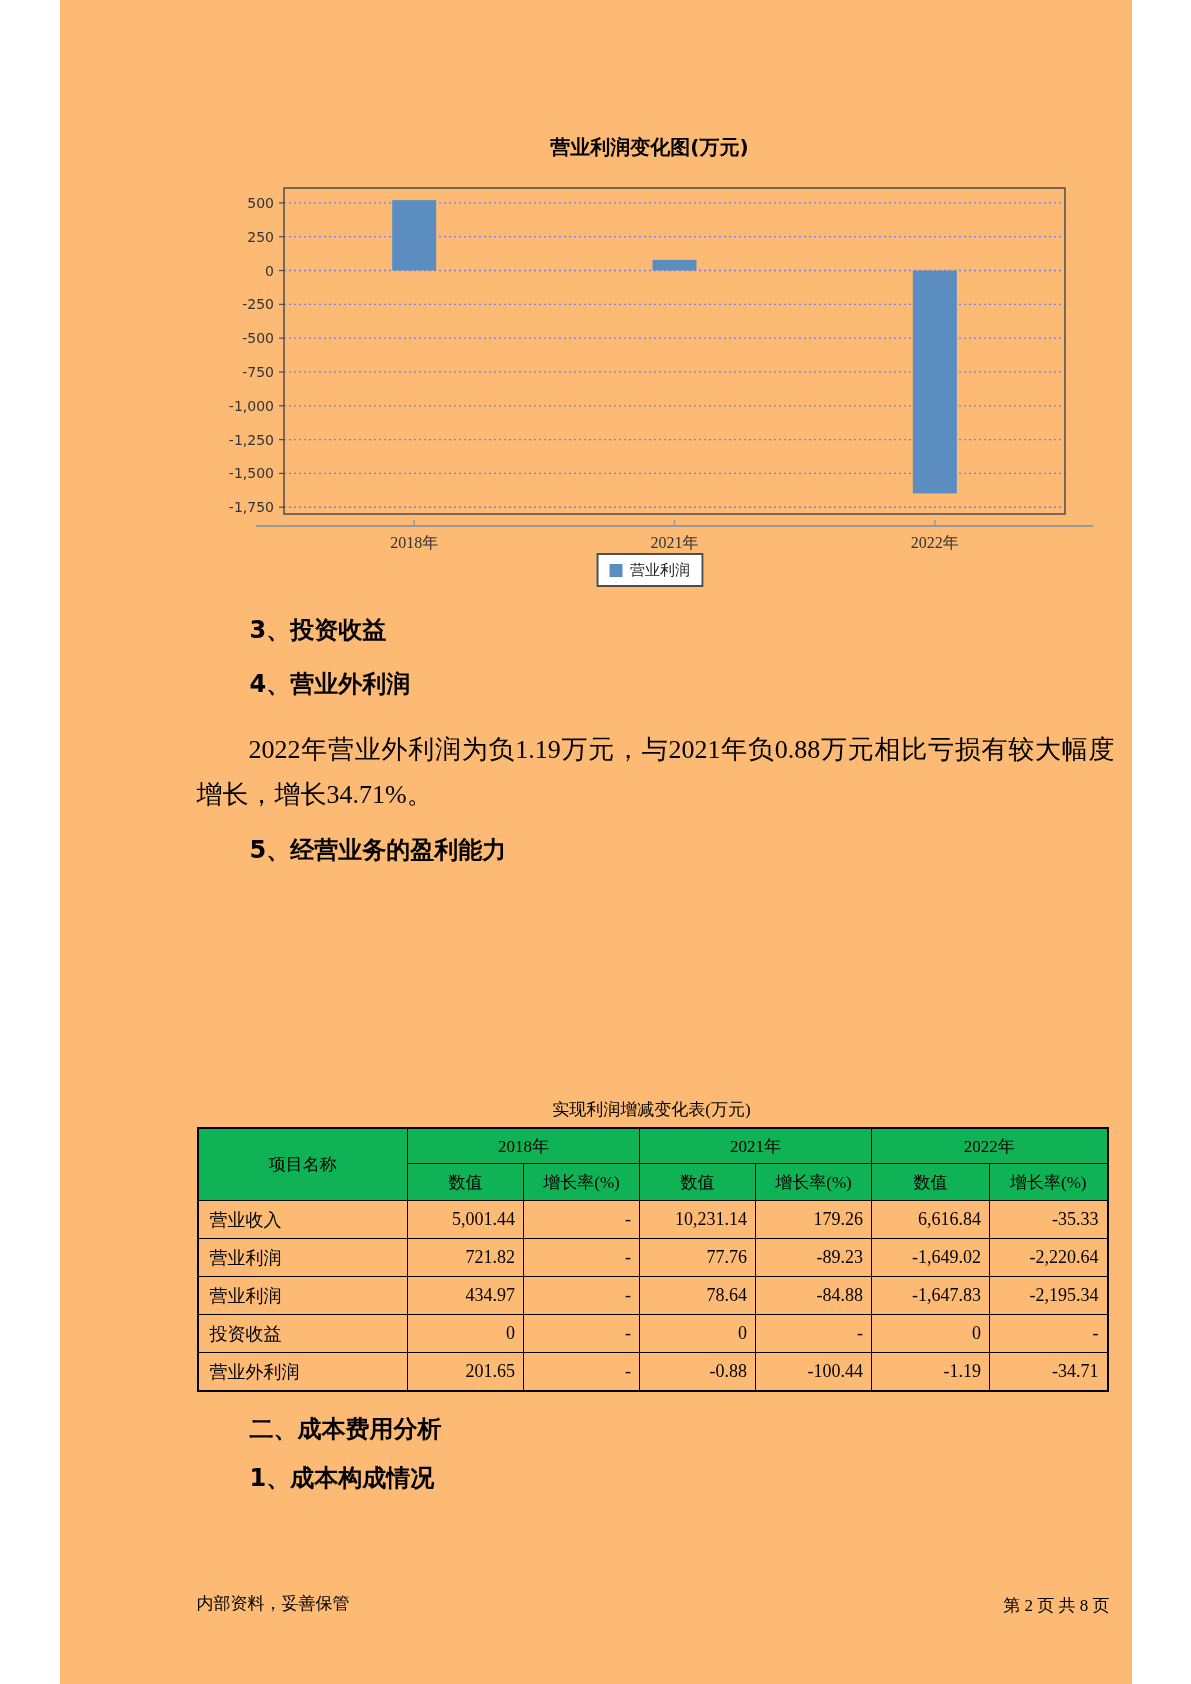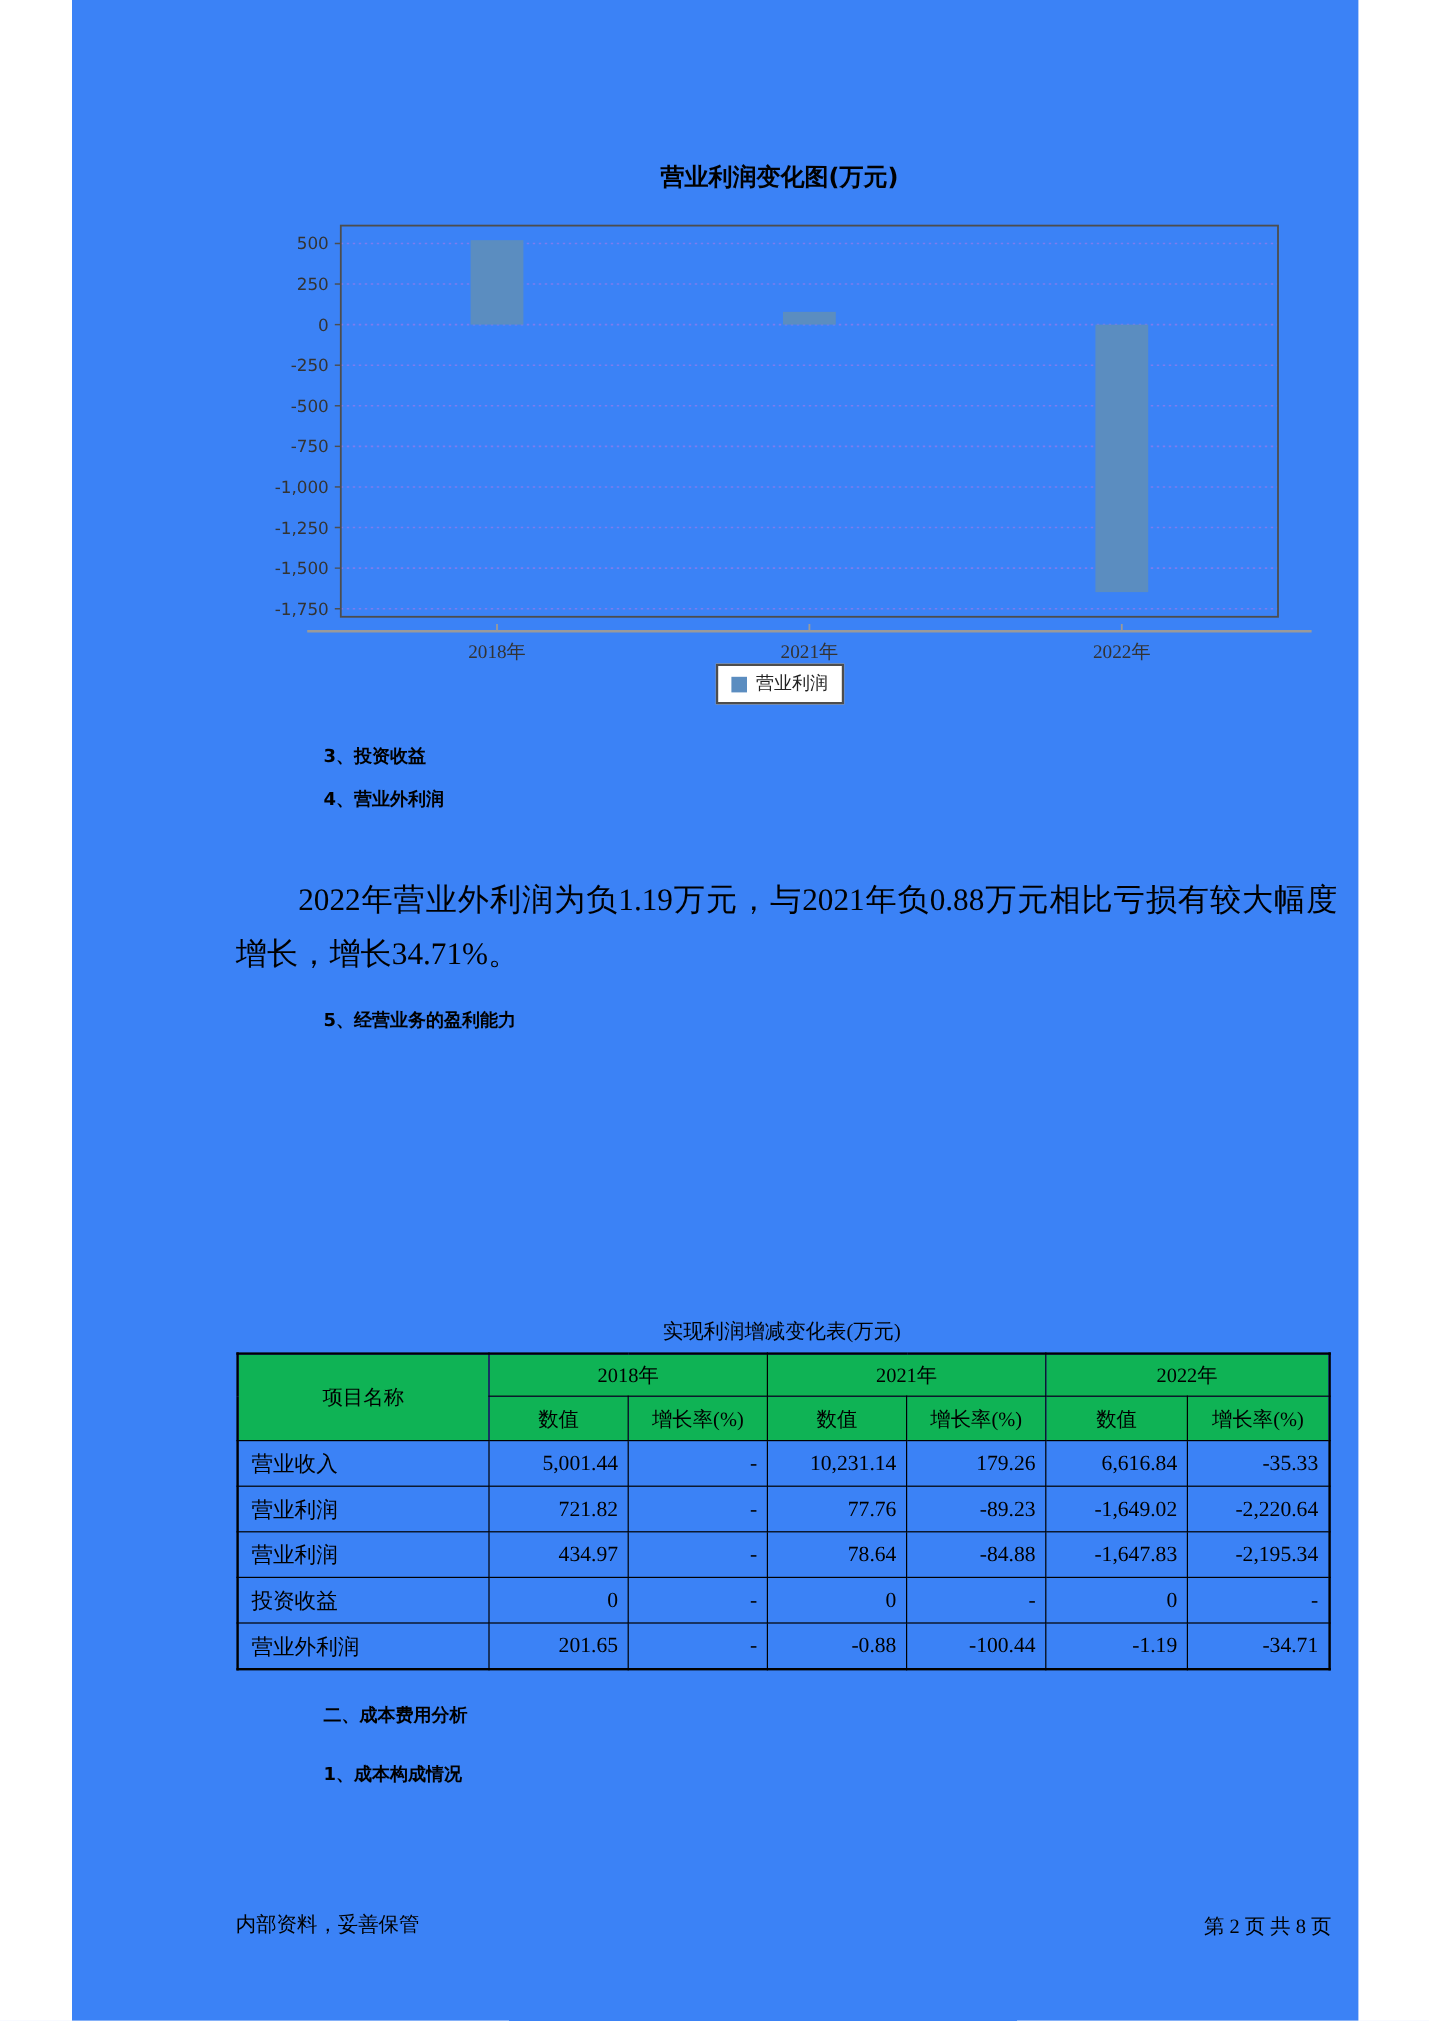--- a/index.html
+++ b/index.html
@@ -1,18 +1,18 @@
 <!DOCTYPE html>
 <html><head>
 <meta charset="utf-8">
 <style>
   html,body { margin:0; padding:0; background:#ffffff; }
   .page {
     position:relative; width:1072px; height:1684px; margin:0 auto;
-    background:#3b82f6; color:#000;
+    background:#fdba74; color:#000;
     font-family:"Liberation Serif","DejaVu Serif",serif;
     overflow:hidden;
     text-decoration:underline;
   }
   
   .chart-block { position:absolute; left:130px; top:118px; width:920px; height:480px; }
   .chart-title {
     margin-top:14px; height:30px; line-height:30px; text-align:center;
     font-family:"DejaVu Sans",sans-serif; font-weight:bold; font-size:20px; color:#000;
   }
@@ -20,21 +20,21 @@
   .chart-legend {
     position:absolute; top:435px; left:50%; transform:translateX(-50%);
     display:flex; align-items:center; gap:8px;
     border:2px solid #4d4d4d; background:#fff; padding:3px 11px; height:24px;
   }
   .legend-swatch { width:13px; height:13px; display:inline-block; }
   .legend-label { font-size:15px; line-height:15px; color:#222; }
   
   .hsec {
     position:absolute; left:190px; font-family:"DejaVu Sans",sans-serif;
-    font-weight:bold; font-size:15px; line-height:36px; color:#000;margin-left:20px;
+    font-weight:bold; font-size:24px; line-height:36px; color:#000;
   }
   .para {
     position:absolute; left:137px; width:918px; font-size:26px; line-height:45px;
     text-align:justify; text-indent:2em; color:#000;
     font-family:"Liberation Serif","DejaVu Serif",serif;
   }
   
   .table-title {
     position:absolute; left:137px; top:1098px; width:910px; text-align:center;
     font-size:17px; color:#000;
@@ -107,21 +107,21 @@
         <line x1="744.8333333333334" y1="358" x2="744.8333333333334" y2="364" stroke="#9a9a9a" stroke-width="1.5"></line>
         <text x="744.8333333333334" y="386" text-anchor="middle" font-size="16" fill="#333333" font-family="&quot;Liberation Serif&quot;, serif">2022年</text>
       </svg>
     <div class="chart-legend">
       <span class="legend-swatch" id="legend-swatch" style="background: rgb(91, 141, 192);"></span>
       <span class="legend-label">营业利润</span>
     </div>
   </div>
 
   <div class="hsec" style="top:612px;">3、投资收益</div>
-  <div class="hsec" style="top:648px;">4、营业外利润</div>
+  <div class="hsec" style="top:666px;">4、营业外利润</div>
   <div class="para" style="top:727px;">2022年营业外利润为负1.19万元，与2021年负0.88万元相比亏损有较大幅度增长，增长34.71%。</div>
   <div class="hsec" style="top:832px;">5、经营业务的盈利能力</div>
 
   <div class="table-title">实现利润增减变化表(万元)</div>
   <table class="profit-table" id="profit-table">
     <colgroup>
       <col style="width:210px">
         <col style="width:116px">
         <col style="width:116px">
       <col style="width:116px">

